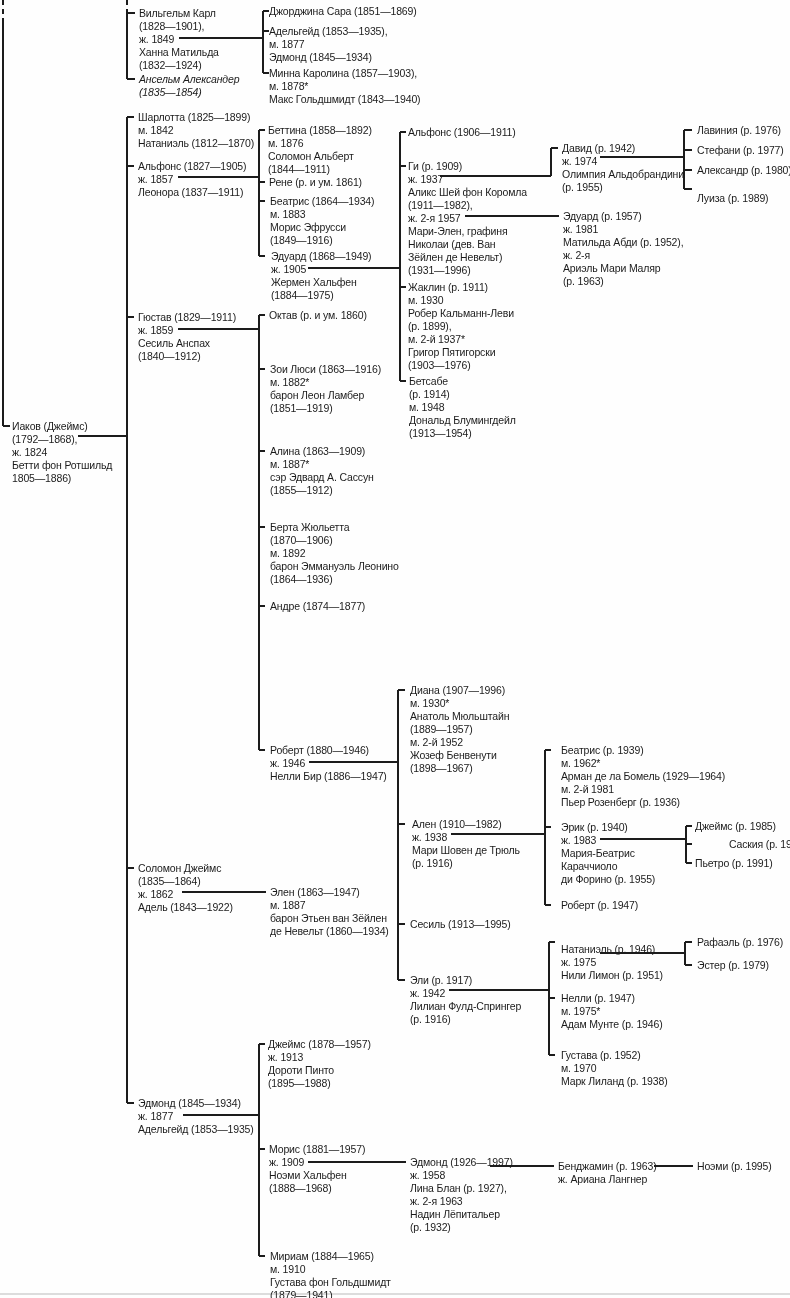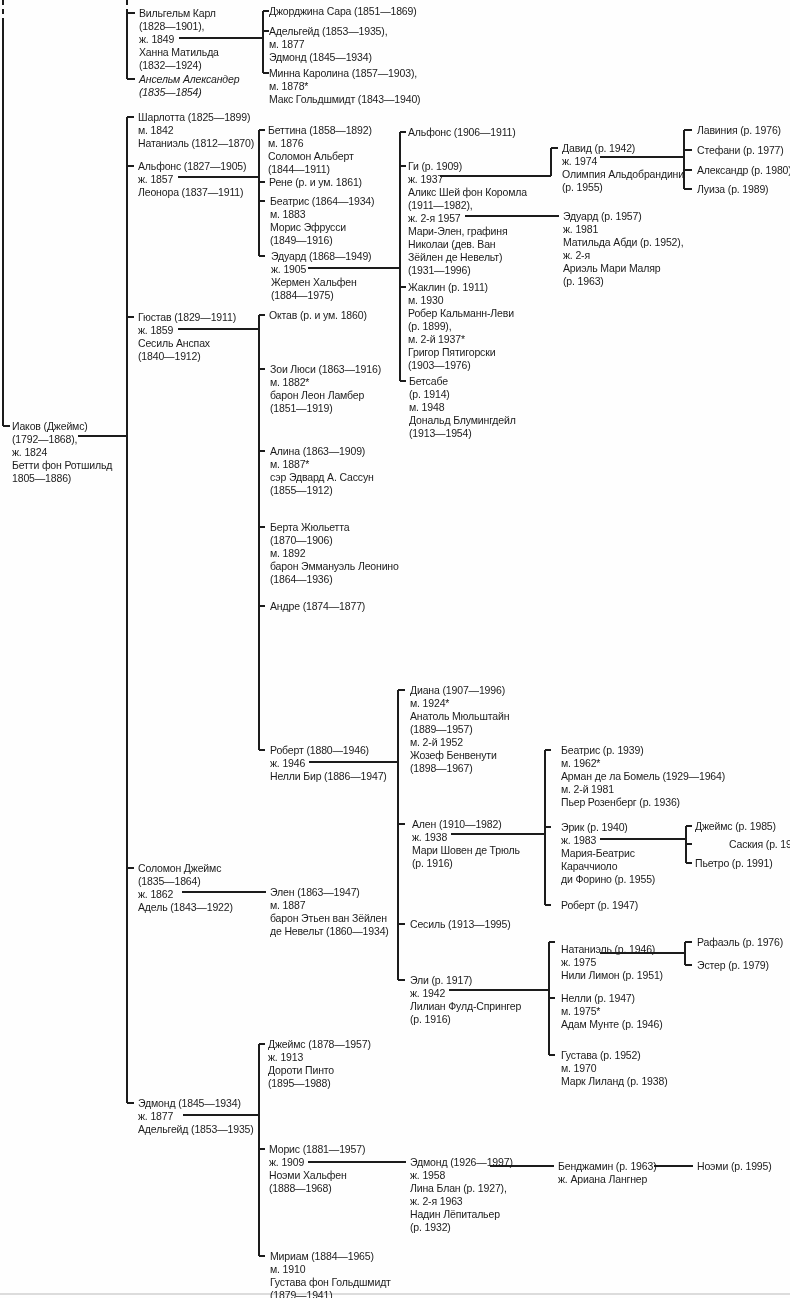--- a/index.html
+++ b/index.html
@@ -273,21 +273,21 @@
     </div>
     <div class="person" style="left: 409px; top: 375px; color: rgb(27, 27, 27);">
       <div>Бетсабе</div>
       <div>(р. 1914)</div>
       <div>м. 1948</div>
       <div>Дональд Блумингдейл</div>
       <div>(1913—1954)</div>
     </div>
     <div class="person" style="left: 410px; top: 684px; color: rgb(27, 27, 27);">
       <div>Диана (1907—1996)</div>
-      <div>м. 1924*</div>
+      <div>м. 1930*</div>
       <div>Анатоль Мюльштайн</div>
       <div>(1889—1957)</div>
       <div>м. 2-й 1952</div>
       <div>Жозеф Бенвенути</div>
       <div>(1898—1967)</div>
     </div>
     <div class="person" style="left: 412px; top: 818px; color: rgb(27, 27, 27);">
       <div>Ален (1910—1982)</div>
       <div>ж. 1938</div>
       <div>Мари Шовен де Трюль</div>
@@ -362,21 +362,21 @@
     </div>
     <div class="person" style="left: 697px; top: 124px; color: rgb(27, 27, 27);">
       <div>Лавиния (р. 1976)</div>
     </div>
     <div class="person" style="left: 697px; top: 144px; color: rgb(27, 27, 27);">
       <div>Стефани (р. 1977)</div>
     </div>
     <div class="person" style="left: 697px; top: 164px; color: rgb(27, 27, 27);">
       <div>Александр (р. 1980)</div>
     </div>
-    <div class="person" style="left: 697px; top: 183px; color: rgb(27, 27, 27); text-align: center;">
+    <div class="person" style="left: 697px; top: 192px; color: rgb(27, 27, 27); text-align: center;">
       <div>Луиза (р. 1989)</div>
     </div>
     <div class="person" style="left: 695px; top: 820px; color: rgb(27, 27, 27);">
       <div>Джеймс (р. 1985)</div>
     </div>
     <div class="person" style="left: 721px; top: 838px; color: rgb(27, 27, 27); margin-left: 8px;">
       <div>Саския (р. 1987)</div>
     </div>
     <div class="person" style="left: 695px; top: 857px; color: rgb(27, 27, 27);">
       <div>Пьетро (р. 1991)</div>

